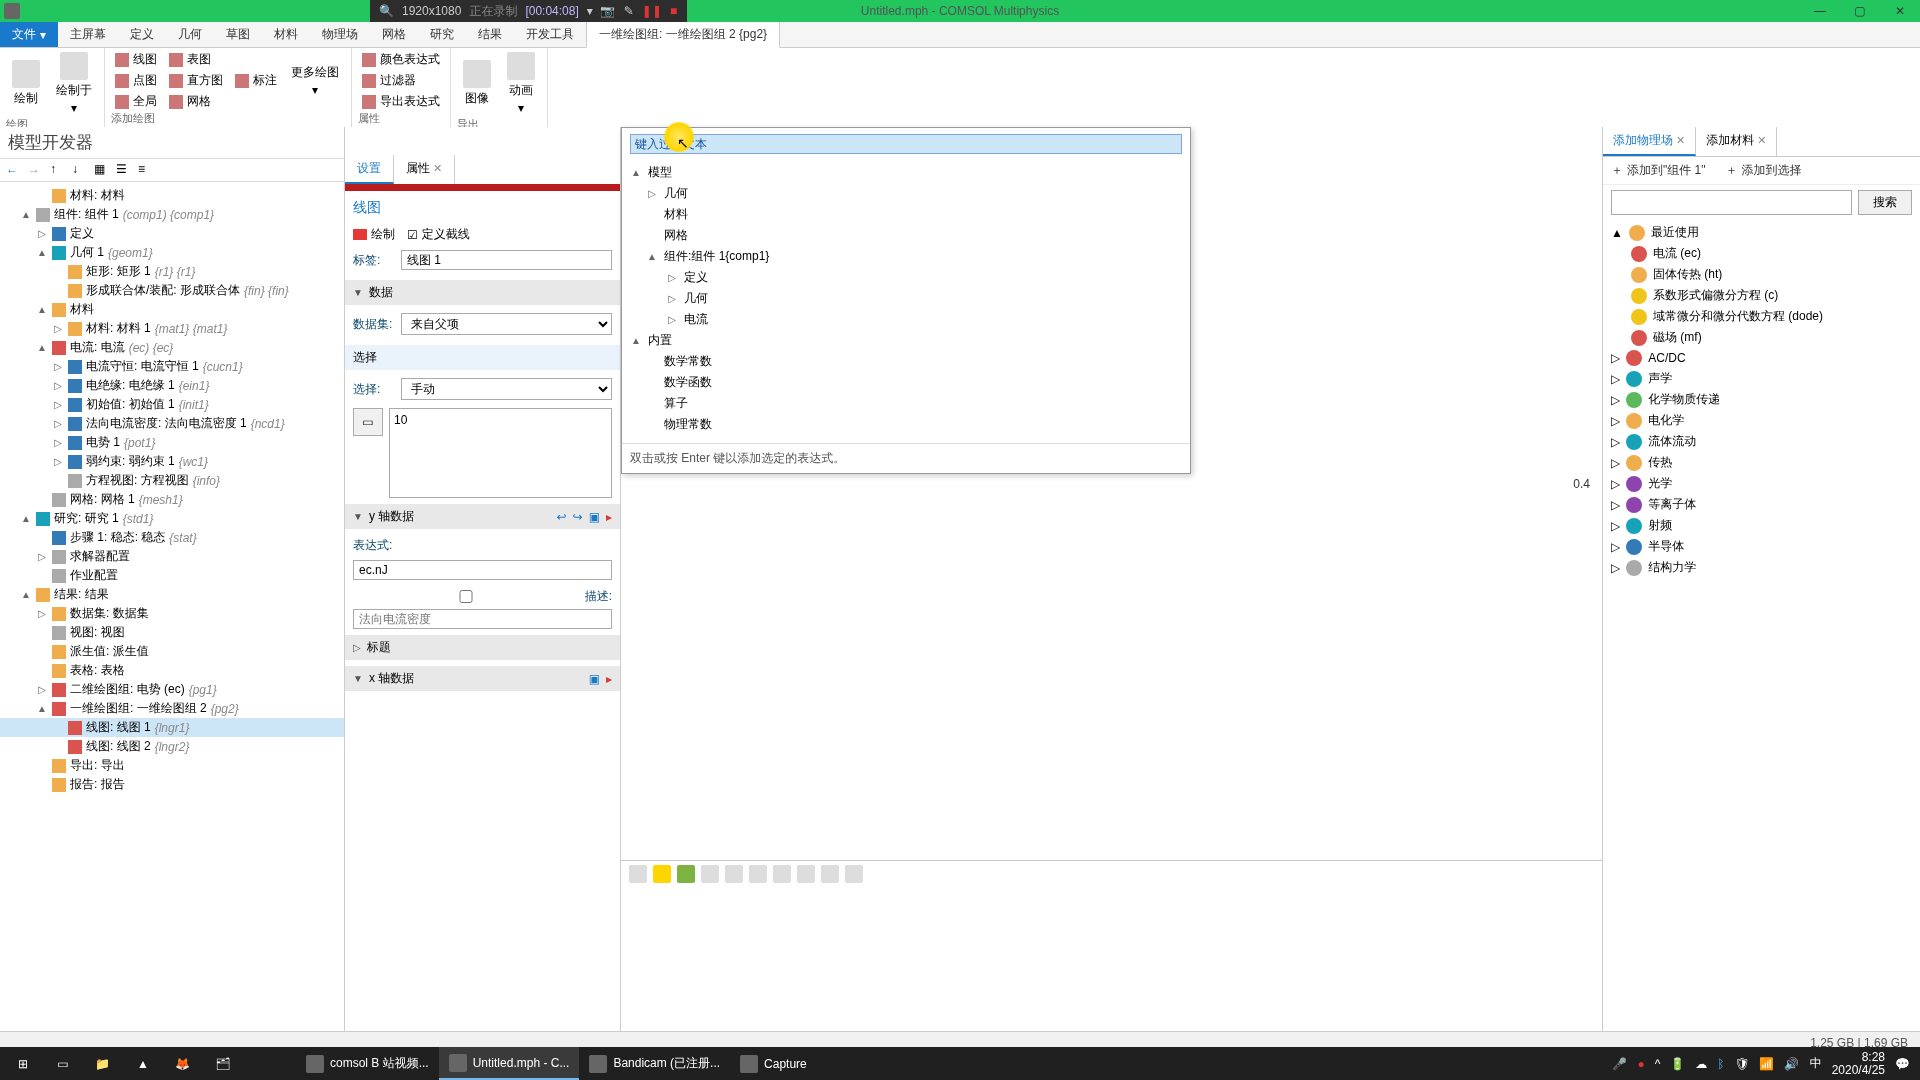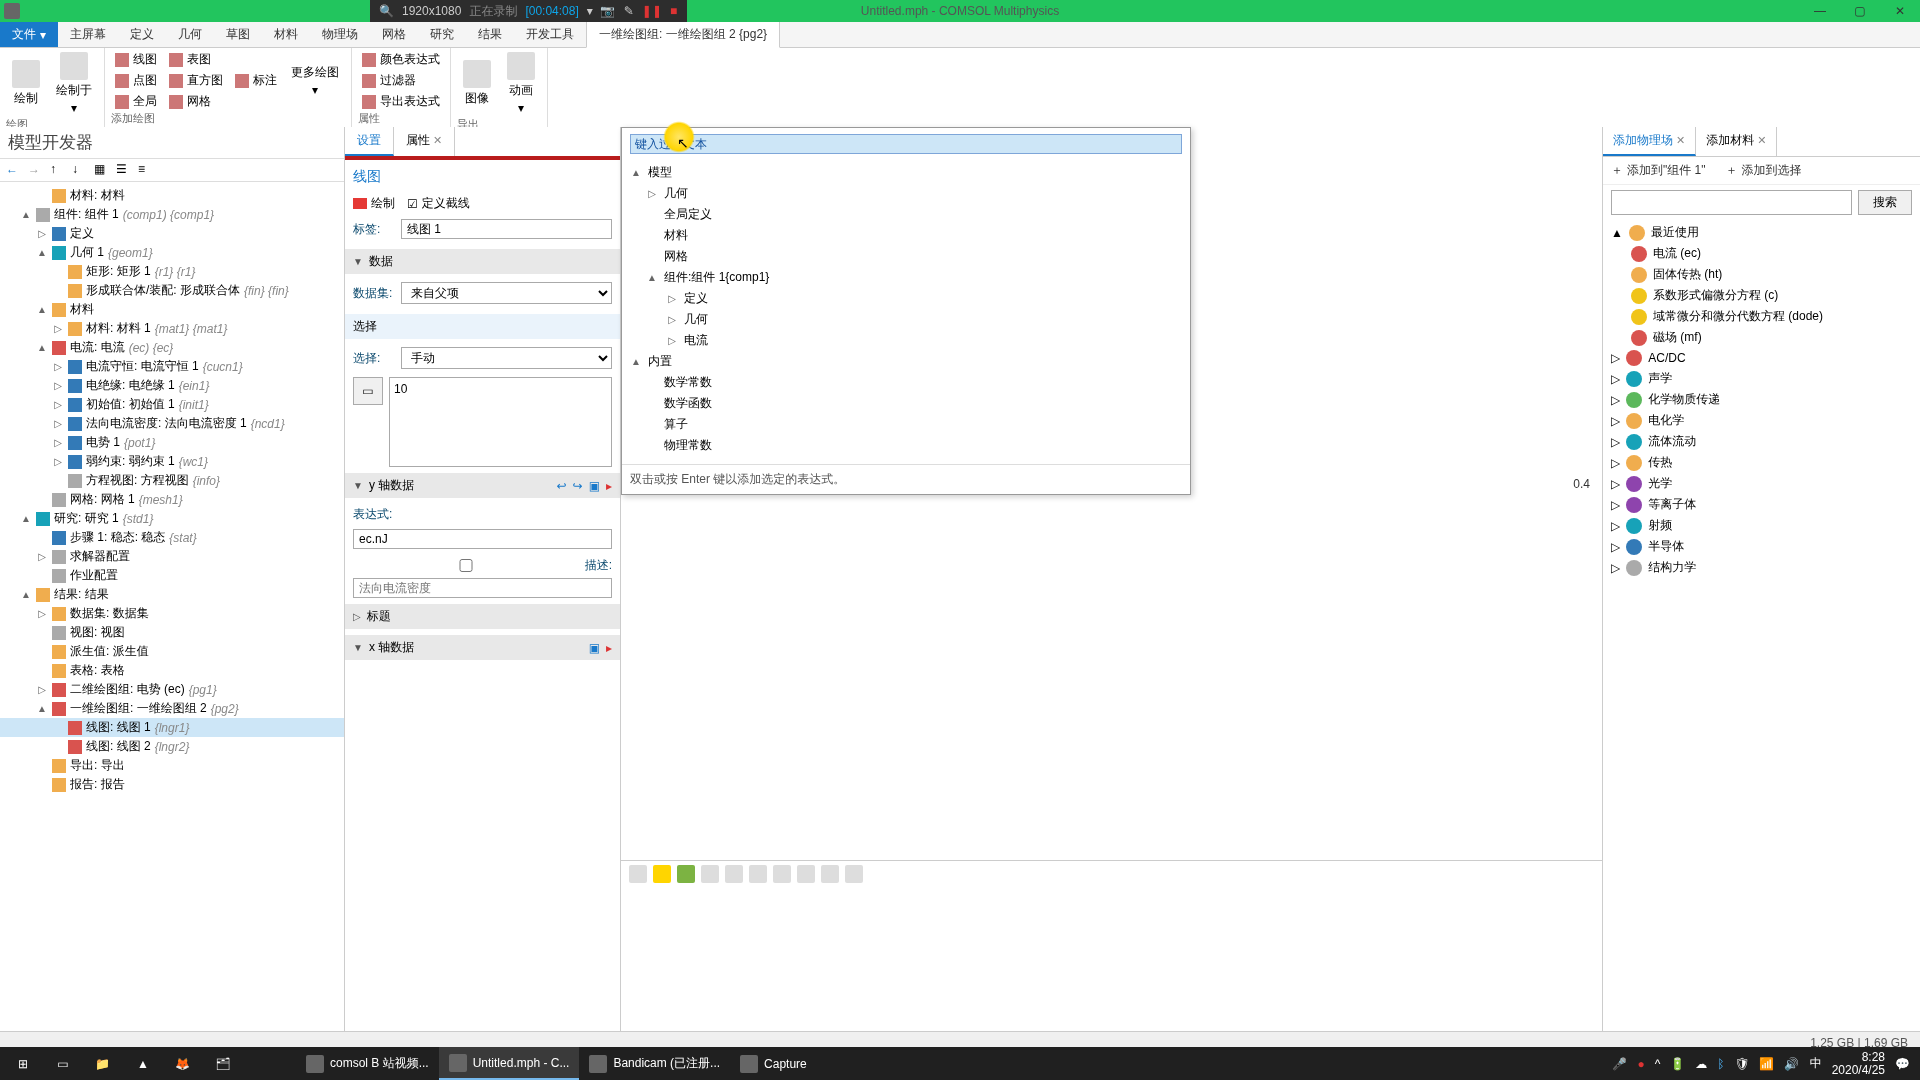--- a/index.html
+++ b/index.html
@@ -9,21 +9,21 @@
 .titlebar { height: 22px; background: #22c55e; display: flex; align-items: center; position: relative; }
 .titlebar-left { display: flex; align-items: center; padding-left: 4px; gap: 4px; }
 .titlebar-icon { width: 16px; height: 16px; background: #666; border-radius: 2px; }
 .titlebar-center { position: absolute; left: 50%; transform: translateX(-50%); color: #555; }
 .titlebar-right { position: absolute; right: 0; display: flex; }
 .titlebar-btn { width: 40px; height: 22px; display: flex; align-items: center; justify-content: center; color: #333; }
 
 
 .recbar { position: absolute; left: 370px; top: 0; height: 22px; background: #2d2d2d; display: flex; align-items: center; padding: 0 10px; gap: 8px; color: #ccc; z-index: 10; }
 .recbar .label { color: #888; }
-.recbar .time { color: #0ea5e9; }
+.recbar .time { color: #c4b5fd; }
 .recbar-icon { width: 14px; height: 14px; display: inline-flex; align-items: center; justify-content: center; }
 
 
 .ribbon { height: 105px; background: #f5f5f5; border-bottom: 1px solid #ccc; }
 .ribbon-tabs { height: 26px; display: flex; align-items: flex-end; border-bottom: 1px solid #ccc; }
 .ribbon-tab { padding: 4px 12px; color: #333; cursor: pointer; }
 .ribbon-tab.file { background: #1979ca; color: #fff; display: flex; align-items: center; gap: 4px; }
 .ribbon-tab.active { background: #fff; border: 1px solid #ccc; border-bottom: 1px solid #fff; margin-bottom: -1px; }
 .ribbon-content { height: 79px; display: flex; background: #fff; }
 .ribbon-group { display: flex; flex-direction: column; border-right: 1px solid #ddd; padding: 2px 6px; }
@@ -47,21 +47,21 @@
 .tree { flex: 1; overflow: auto; padding: 4px 0; }
 .tree-node { display: flex; align-items: center; padding: 1px 4px; gap: 4px; white-space: nowrap; }
 .tree-node .exp { width: 12px; text-align: center; color: #666; font-size: 10px; }
 .tree-node .ic { width: 14px; height: 14px; display: inline-block; }
 .tree-node.selected { background: #cde6f7; }
 .tree-node .em { color: #888; font-style: italic; }
 .ind1 { padding-left: 20px; } .ind2 { padding-left: 36px; } .ind3 { padding-left: 52px; }
 
 
 .settings { width: 276px; border-right: 1px solid #ccc; display: flex; flex-direction: column; position: relative; }
-.settings-tabs { display: flex; border-bottom: 4px solid #b91c1c; }
+.settings-tabs { display: flex; border-bottom: 7px solid #b91c1c; margin-top: 28px; }
 .settings-tab { padding: 5px 12px; border-right: 1px solid #ccc; cursor: pointer; }
 .settings-tab.active { background: #fff; border-bottom: 2px solid #1979ca; color: #1979ca; }
 .x-close { color: #888; font-size: 11px; margin-left: 3px; }
 .settings-body { flex: 1; overflow: auto; padding: 6px 8px; }
 .settings-subtitle { color: #1979ca; font-size: 14px; padding: 2px 0 6px; }
 .settings-toolbar { display: flex; gap: 12px; padding: 3px 0; }
 .settings-toolbar .itm { display: flex; align-items: center; gap: 4px; }
 .ic-plot { width: 14px; height: 11px; background: #e53935; display: inline-block; }
 .field-row { display: flex; align-items: center; gap: 6px; padding: 4px 0; }
 .field-row label { width: 42px; color: #0c4a6e; }
@@ -546,24 +546,20 @@
           <div class="pt-node pt0">
             <span class="exp">▲</span>
             <span>模型</span>
           </div>
           <div class="pt-node pt1">
             <span class="exp">▷</span>
             <span>几何</span>
           </div>
           <div class="pt-node pt1">
             <span class="exp"></span>
-            <span>全局定义</span>
-          </div>
-          <div class="pt-node pt1">
-            <span class="exp"></span>
             <span>材料</span>
           </div>
           <div class="pt-node pt1">
             <span class="exp"></span>
             <span>网格</span>
           </div>
           <div class="pt-node pt1">
             <span class="exp">▲</span>
             <span>组件:组件 1{comp1}</span>
           </div>

